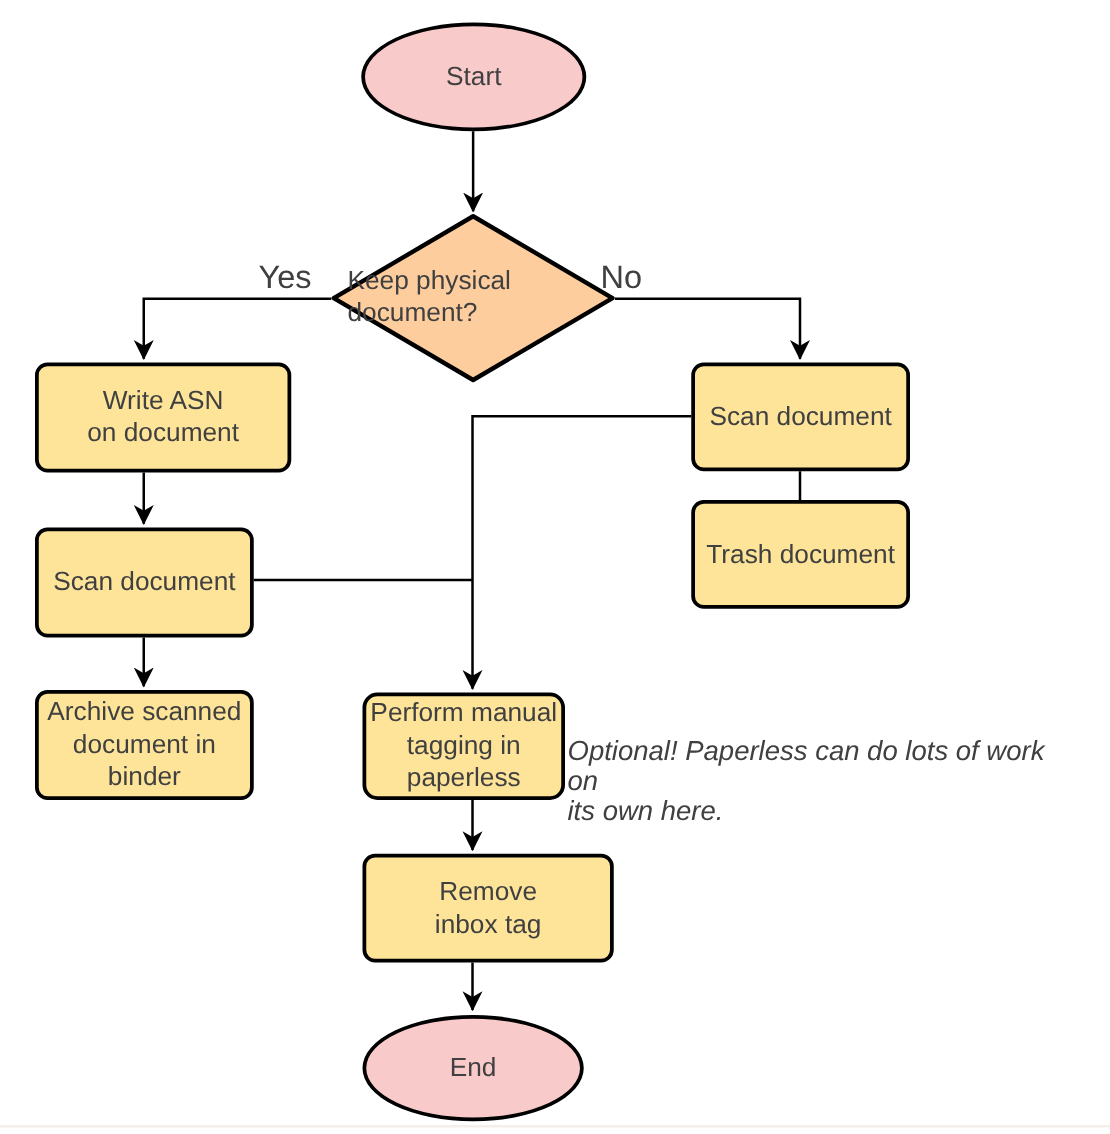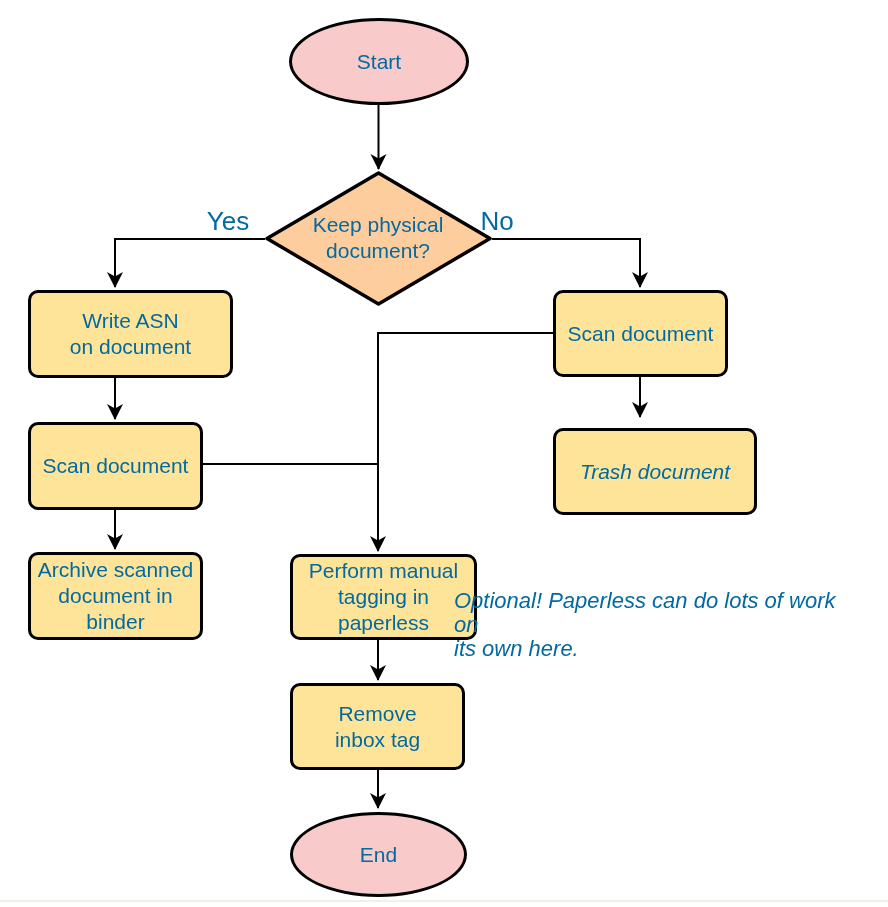--- a/index.html
+++ b/index.html
@@ -6,21 +6,21 @@
     margin: 0;
     padding: 0;
     background: #ffffff;
   }
   .canvas {
     position: relative;
     width: 888px;
     height: 907px;
     background: var(--background, #ffffff);
     font-family: "Liberation Sans", sans-serif;
-    color: #0369a1;
+    color: #404040;
     overflow: hidden;
   }
   svg.edges {
     position: absolute;
     left: 0;
     top: 0;
     width: 888px;
     height: 907px;
   }
   .edge {
@@ -54,21 +54,21 @@
     border: 3.5px solid var(--stroke, #000);
     border-radius: 10px;
   }
   .ellipse {
     background: var(--terminal-fill, #f8caca);
     border: 3.5px solid var(--stroke, #000);
     border-radius: 50%;
   }
   .diamond-label {
     position: absolute;
-    text-align: center;
+    text-align: left;
     font-size: 21px;
     line-height: 26px;
     white-space: pre-line;
   }
   .edge-label {
     position: absolute;
     width: 50px;
     text-align: center;
     font-size: 26px;
     line-height: 20px;
@@ -146,34 +146,34 @@
   <div class="node rect" style="left:28px; top:552px; width:175px; height:88px;">
     <span>Archive scanned
 document in
 binder</span>
   </div>
 
   <div class="node rect" style="left:553px; top:290px; width:175px; height:87px;">
     <span>Scan document</span>
   </div>
 
-  <div class="node rect" style="left:553px; top:428px; width:204px; height:87px;font-style:italic;">
+  <div class="node rect" style="left:553px; top:400px; width:175px; height:87px;">
     <span>Trash document</span>
   </div>
 
-  <div class="node rect" style="left:290px; top:554px; width:187px; height:86px;">
+  <div class="node rect" style="left:290px; top:554px; width:162px; height:86px;border-radius:12px;">
     <span>Perform manual
 tagging in
 paperless</span>
   </div>
 
   <div class="note" style="left:454px; top:589px; width:402px;">Optional! Paperless can do lots of work on
 its own here.</div>
 
-  <div class="node rect" style="left:290px; top:683px; width:175px; height:87px;">
+  <div class="node rect" style="left:290px; top:683px; width:201px; height:87px;">
     <span>Remove
 inbox tag</span>
   </div>
 
   <div class="node ellipse" style="left:290px; top:812px; width:177px; height:85px;">
     <span>End</span>
   </div>
 
   <div class="footer-divider"></div>
 

